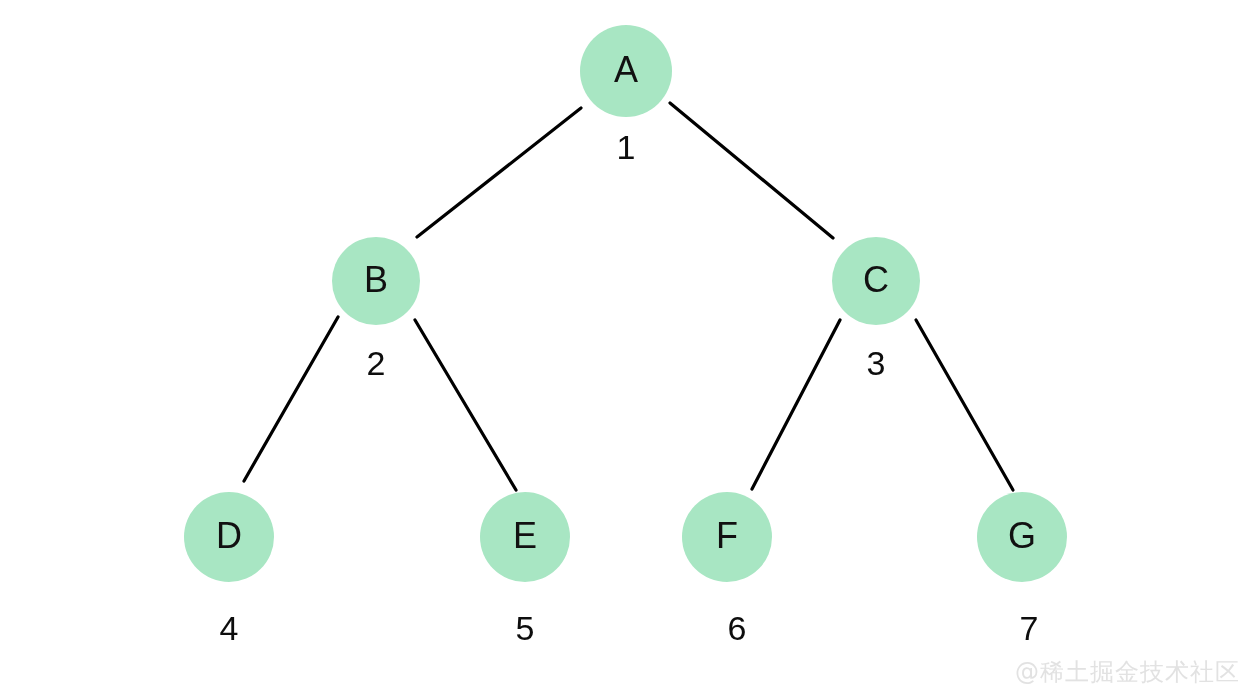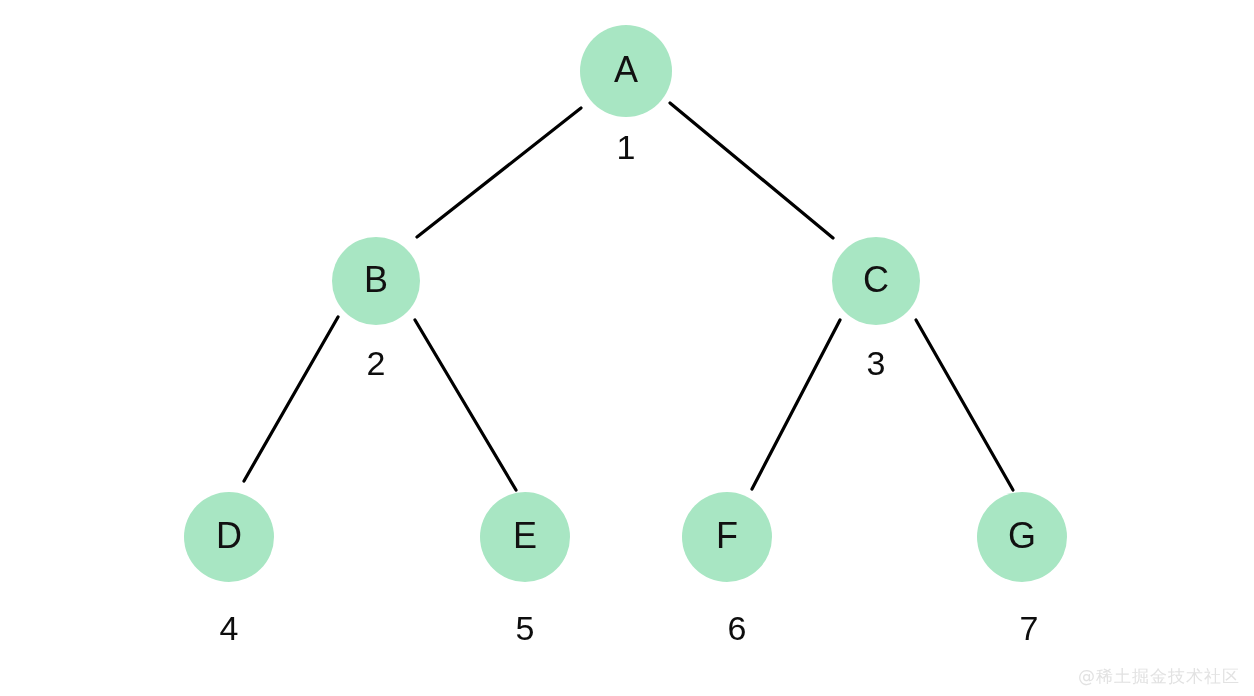--- a/index.html
+++ b/index.html
@@ -47,21 +47,21 @@
     stroke: #000000;
     stroke-width: 3.2;
     stroke-linecap: round;
     fill: none;
   }
   #watermark {
     position: absolute;
     right: 14px;
     bottom: 8px;
     color: #e2e2e2;
-    font-size: 17px;
+    font-size: 24px;
     letter-spacing: 1px;
     font-family: "DejaVu Sans", "Liberation Sans", sans-serif;
     user-select: none;
     white-space: nowrap;
   }
 </style>
 </head>
 <body>
 
 <div id="canvas">

